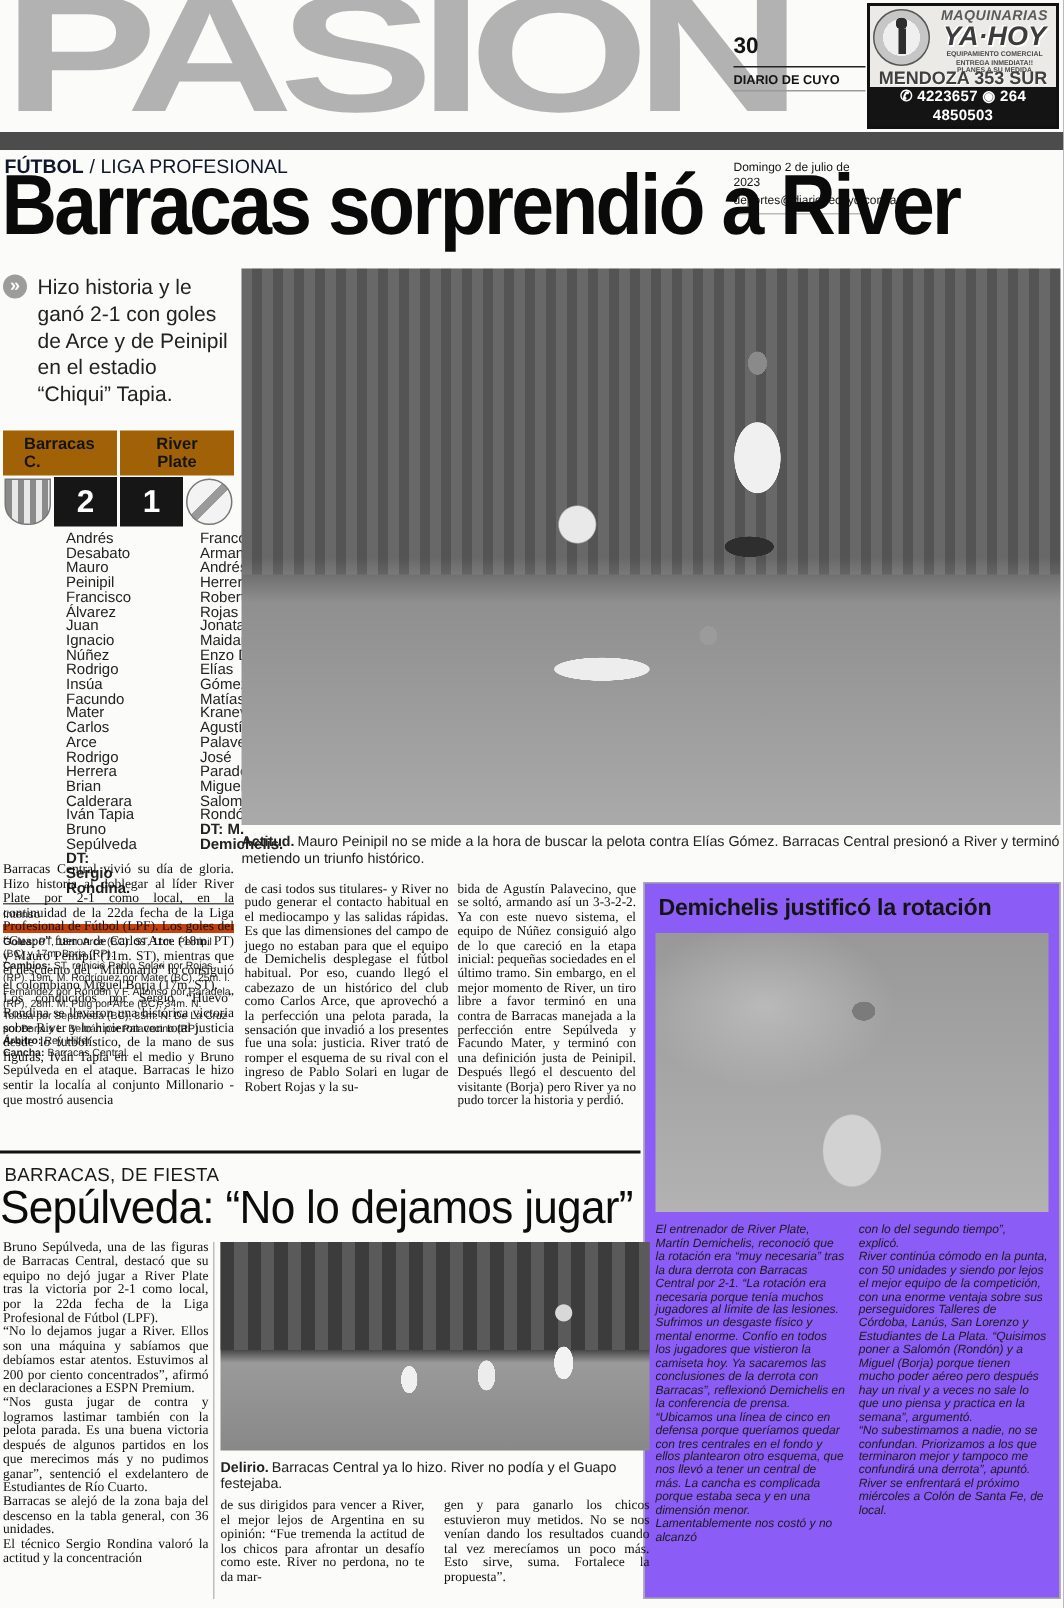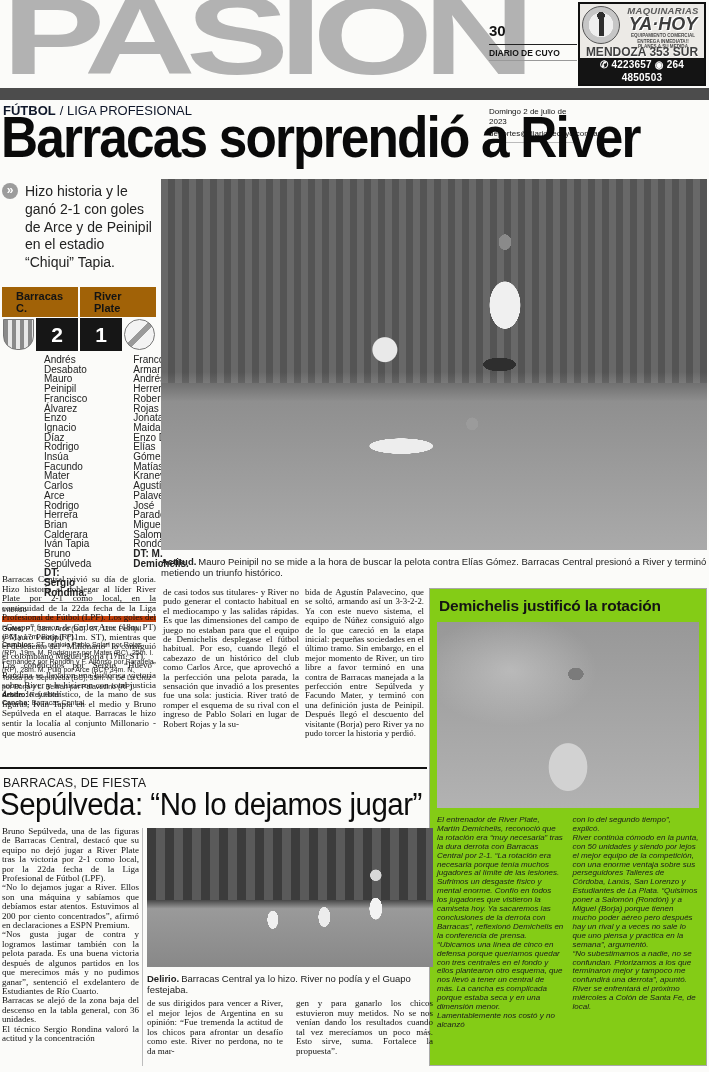--- a/index.html
+++ b/index.html
@@ -50,21 +50,21 @@
   
   .lead{position:absolute;left:2px;top:183px;width:154px;display:flex;}
   .lead-icon{flex:0 0 16px;height:16px;border-radius:50%;background:#9c9c9c;color:#fff;
              font-size:12px;line-height:15px;text-align:center;font-weight:bold;margin-right:7px;}
   .lead-text{font-size:14px;line-height:17.8px;color:#222;}
 
   
   .scorebox{position:absolute;left:2px;top:287px;width:154px;font-family:"Liberation Sans",sans-serif;}
   .sb-head{display:flex;gap:2px;}
   .sb-head div{flex:1;background:#a16207;font-size:11px;font-weight:bold;padding:3px 14px;}
-  .sb-head .away{text-align:left;}
+  .sb-head .away{text-align:center;}
   .sb-score{display:flex;height:33px;margin-top:1px;}
   .crest{width:29px;margin:1px;}
   .crest-home{background:repeating-linear-gradient(90deg,#8a8a8a 0 4px,#e8e8e8 4px 8px);
               border:1px solid #777;border-radius:0 0 45% 45%;}
   .crest-away{border:1px solid #777;border-radius:50%;
               background:linear-gradient(135deg,#f3f3f3 0 44%,#9a9a9a 44% 58%,#f3f3f3 58% 100%);}
   .sb-num{flex:1;background:#161616;color:#fff;font-size:21px;font-weight:800;margin:0 1px;
           display:flex;align-items:center;justify-content:center;}
   .sb-players{display:flex;margin-top:4px;}
   .sb-col{flex:1;font-size:10px;line-height:9.7px;color:#222;margin-left:42px;}
@@ -111,21 +111,21 @@
       repeating-linear-gradient(90deg, #3c3c3c 0 9px, #5a5a5a 9px 18px),
       linear-gradient(#4a4a4a 0 52%, #9a9a9a 58%, #888888 100%);
     background-size:auto,auto,auto,auto,100% 52%,100% 100%;}
   .caption{position:absolute;font-size:9.5px;line-height:11px;color:#222;}
   .caption b{margin-right:2px;}
   #caption-main{left:161px;top:556px;width:546px;}
   #caption-2{left:147px;top:973px;width:286px;}
 
   
   .sidebar{position:absolute;left:429px;top:588px;width:278px;height:478px;border:1px solid #a9a9a9;
-           background:#84cc16;box-sizing:border-box;padding:7px;}
+           background:#8b5cf6;box-sizing:border-box;padding:7px;}
   .sidebar h2{margin:1px 0 7px 2px;font-size:15.5px;letter-spacing:-.2px;}
   .sb-cols{display:flex;gap:9px;margin-top:8px;}
   .sb-text{flex:1;font-size:8px;line-height:8.9px;color:#1b1b1b;font-style:italic;}
   .sb-text p{margin:0;}
 
   
   .rule2{position:absolute;left:0;top:767px;width:427px;height:2px;background:#111;}
   .kicker2{position:absolute;left:3px;top:776px;font-size:12.5px;color:#1a1a1a;letter-spacing:.2px;}
   .headline2{position:absolute;left:0;top:789px;font-size:31px;line-height:1;color:#0c0c0c;
              letter-spacing:-.5px;white-space:nowrap;transform:scaleX(.95);transform-origin:left top;}
@@ -187,21 +187,21 @@
       <div class="crest crest-home"></div>
       <div class="sb-num">2</div>
       <div class="sb-num">1</div>
       <div class="crest crest-away"></div>
     </div>
     <div class="sb-players">
       <div class="sb-col">
         <div>Andrés Desabato</div>
         <div>Mauro Peinipil</div>
         <div>Francisco Álvarez</div>
-        <div>Enzo Ignacio Díaz</div>
+        <div>Juan Ignacio Núñez</div>
         <div>Rodrigo Insúa</div>
         <div>Facundo Mater</div>
         <div>Carlos Arce</div>
         <div>Rodrigo Herrera</div>
         <div>Brian Calderara</div>
         <div>Iván Tapia</div>
         <div>Bruno Sepúlveda</div>
         <div>DT: Sergio Rondina.</div>
       </div>
       <div class="sb-col">

